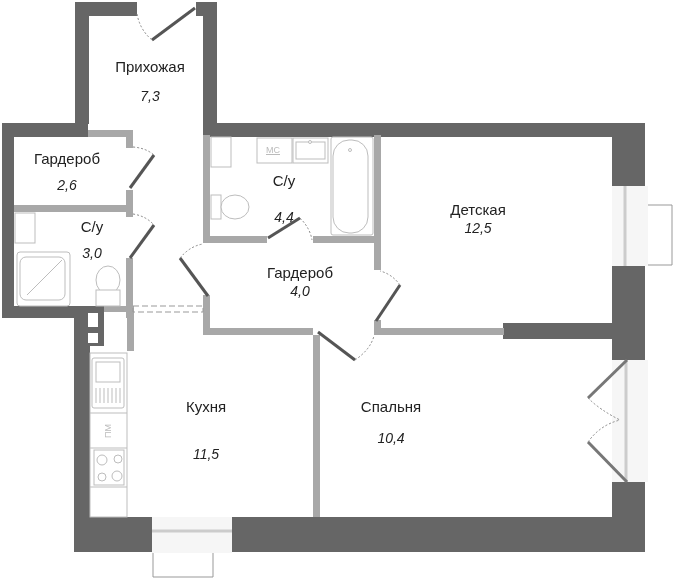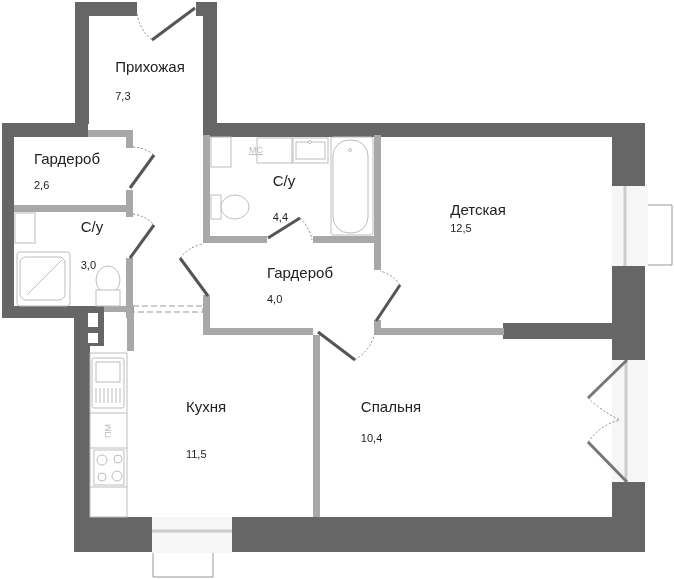--- a/index.html
+++ b/index.html
@@ -1,20 +1,20 @@
 <!DOCTYPE html>
 <html><head>
 <meta charset="utf-8">
 <style>
   html, body { margin: 0; padding: 0; background: #ffffff; }
   body { width: 674px; height: 579px; position: relative; overflow: hidden; font-family: "Liberation Sans", sans-serif; }
   #plan { position: absolute; left: 0; top: 0; width: 674px; height: 579px; }
-  .label { position: absolute; transform: translateX(-50%); text-align: left; color: #222; font-size: 15px; line-height: 18px; white-space: nowrap; font-family: "Liberation Sans", sans-serif; }
+  .label { position: absolute; transform: translateX(-50%); text-align: center; color: #222; font-size: 15px; line-height: 18px; white-space: nowrap; font-family: "Liberation Sans", sans-serif; }
   .label .name { display: block; }
-  .label .area { display: block; margin-top: 16px; font-size: 11px; }
+  .label .area { display: block; margin-top: 16px; font-size: 14px; font-style: italic; }
   .fix-label { position: absolute; color: #bbb; font-size: 9px; font-family: "Liberation Sans", sans-serif; }
 </style>
 </head>
 <body>
 
 <svg id="plan" viewBox="0 0 674 579" xmlns="http://www.w3.org/2000/svg">
 
   <g>
     <rect x="612" y="186" width="36" height="80" fill="#f6f6f6"></rect>
     <line x1="625" y1="186" x2="625" y2="266" stroke="#cccccc" stroke-width="3"></line>
@@ -153,46 +153,46 @@
 
     <rect x="94" y="450" width="30" height="35"></rect>
     <circle cx="102" cy="460" r="5"></circle>
     <circle cx="118" cy="459" r="4"></circle>
     <circle cx="102" cy="477" r="4"></circle>
     <circle cx="117" cy="476" r="5"></circle>
     <line x1="90" y1="487" x2="127" y2="487"></line>
   </g>
 </svg>
 
-<span class="fix-label" style="left:249px;top:145px;text-decoration:underline;">МС</span>
+<span class="fix-label" style="left:266px;top:145px;text-decoration:underline;">МС</span>
 <span class="fix-label" style="left:101px;top:426px;transform:rotate(-90deg);">ПМ</span>
 
 <div class="label" style="left:150px;top:58px;">
   <span class="name">Прихожая</span>
   <span class="area" style="margin-top:11px;">7,3</span>
 </div>
 
 <div class="label" style="left:67px;top:150px;">
   <span class="name">Гардероб</span>
   <span class="area" style="margin-top:8px;">2,6</span>
 </div>
 
 <div class="label" style="left:92px;top:218px;">
   <span class="name">С/у</span>
-  <span class="area" style="margin-top:20px;">3,0</span>
+  <span class="area" style="margin-top:8px;">3,0</span>
 </div>
 
 <div class="label" style="left:284px;top:172px;">
   <span class="name">С/у</span>
   <span class="area" style="margin-top:18px;">4,4</span>
 </div>
 
 <div class="label" style="left:300px;top:264px;">
   <span class="name">Гардероб</span>
-  <span class="area" style="margin-top:8px;">4,0</span>
+  <span class="area" style="margin-top:0;">4,0</span>
 </div>
 
 <div class="label" style="left:478px;top:201px;">
   <span class="name">Детская</span>
   <span class="area" style="margin-top:0;">12,5</span>
 </div>
 
 <div class="label" style="left:206px;top:398px;">
   <span class="name">Кухня</span>
   <span class="area" style="margin-top:29px;">11,5</span>

